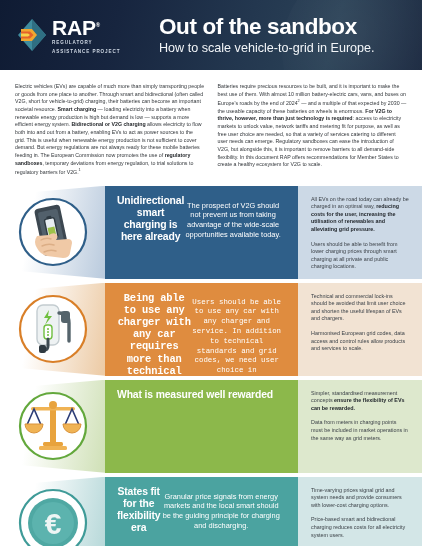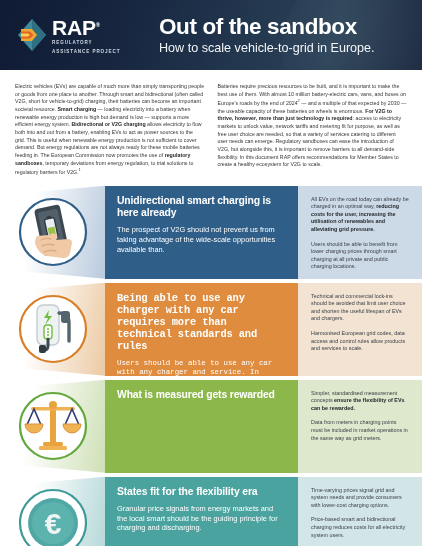--- a/index.html
+++ b/index.html
@@ -66,21 +66,21 @@
   }
   .sec-icon {
     position: relative; z-index: 2;
     width: 72px; height: 72px;
     display: flex; align-items: center; justify-content: center;
   }
   .sec-main {
     flex: 0 0 193px; width: 193px;
     padding: 9px 16px 8px 12px;
     color: #fff;
-    display: flex; flex-direction: column; justify-content: flex-start;
+    display: flex; flex-direction: row; justify-content: flex-start; text-align: center;
   }
   .sec-h { font-size: 10.4px; font-weight: 700; line-height: 12.2px; letter-spacing: -0.15px; }
   .sec-p { font-size: 7.4px; line-height: 9.8px; margin-top: 6px; font-weight: 400; }
   .sec-side {
     flex: 1;
     padding: 10px 13px 8px 13px;
     color: #3c4248;
   }
   .sec-side p { font-size: 5.4px; line-height: 7.6px; }
   .sec-side p + p { margin-top: 7px; }
@@ -139,21 +139,21 @@
       </g>
       <path d="M20 40 q-4 6 0 12 q3 6 10 8 l16 2 q6 0 7-5 l2-10 q0-4-4-4 l-12 1 q3-4 0-6 q-3-2-7 1 z" fill="#f0c9a6"></path>
       <path d="M24 44 q5-3 10-1" stroke="#dcae86" stroke-width="1.4" fill="none" stroke-linecap="round"></path>
       <path d="M25 50 q6-3 12-1" stroke="#dcae86" stroke-width="1.4" fill="none" stroke-linecap="round"></path>
       <path d="M27 56 q6-3 12-1" stroke="#dcae86" stroke-width="1.4" fill="none" stroke-linecap="round"></path>
     </svg>
           </div>
         </div>
         <div class="sec-main" style="background: rgb(47, 95, 137);">
           <div class="sec-h">Unidirectional smart charging is here already</div>
-          <div class="sec-p">The prospect of V2G should not prevent us from taking advantage of the wide-scale opportunities available than.</div>
+          <div class="sec-p">The prospect of V2G should not prevent us from taking advantage of the wide-scale opportunities available today.</div>
         </div>
         <div class="sec-side" style="background: rgb(204, 217, 230);">
           <p><span>All EVs on the road today can already be charged in an optimal way, </span><b>reducing costs for the user, increasing the utilisation of renewables and alleviating grid pressure.</b></p>
           <p><span>Users should be able to benefit from lower charging prices through smart charging at all private and public charging locations.</span></p>
         </div>
       </div>
       <div class="section">
         <div class="sec-icon-wrap">
           <div class="sec-icon-bg" style="background: linear-gradient(100deg, rgb(255, 255, 255) 0%, rgb(255, 255, 255) 30%, rgb(236, 202, 164) 100%);"></div>
           <div class="sec-icon">
@@ -193,21 +193,21 @@
       <path d="M17 19 l-7 16 h14 z" fill="none" stroke="#2c3d77" stroke-width="1.6"></path>
       <path d="M55 19 l-7 16 h14 z" fill="none" stroke="#2c3d77" stroke-width="1.6"></path>
       <path d="M8 34 h18 a9 9 0 0 1 -18 0z" fill="#f0b354" stroke="#d9933a" stroke-width="1"></path>
       <path d="M46 34 h18 a9 9 0 0 1 -18 0z" fill="#f0b354" stroke="#d9933a" stroke-width="1"></path>
       <rect x="26" y="52" width="20" height="4" rx="1.5" fill="#e8a33d"></rect>
       <rect x="22" y="56" width="28" height="4" rx="1.5" fill="#f0b354"></rect>
     </svg>
           </div>
         </div>
         <div class="sec-main" style="background: rgb(140, 184, 75);">
-          <div class="sec-h">What is measured gets rewarded</div>
+          <div class="sec-h">What is measured well rewarded</div>
         </div>
         <div class="sec-side" style="background: rgb(221, 232, 205);">
           <p><span>Simpler, standardised measurement concepts </span><b>ensure the flexibility of EVs can be rewarded.</b></p>
           <p><span>Data from meters in charging points must be included in market operations in the same way as grid meters.</span></p>
         </div>
       </div>
       <div class="section">
         <div class="sec-icon-wrap">
           <div class="sec-icon-bg" style="background: linear-gradient(100deg, rgb(255, 255, 255) 0%, rgb(255, 255, 255) 30%, rgb(180, 215, 216) 100%);"></div>
           <div class="sec-icon">

